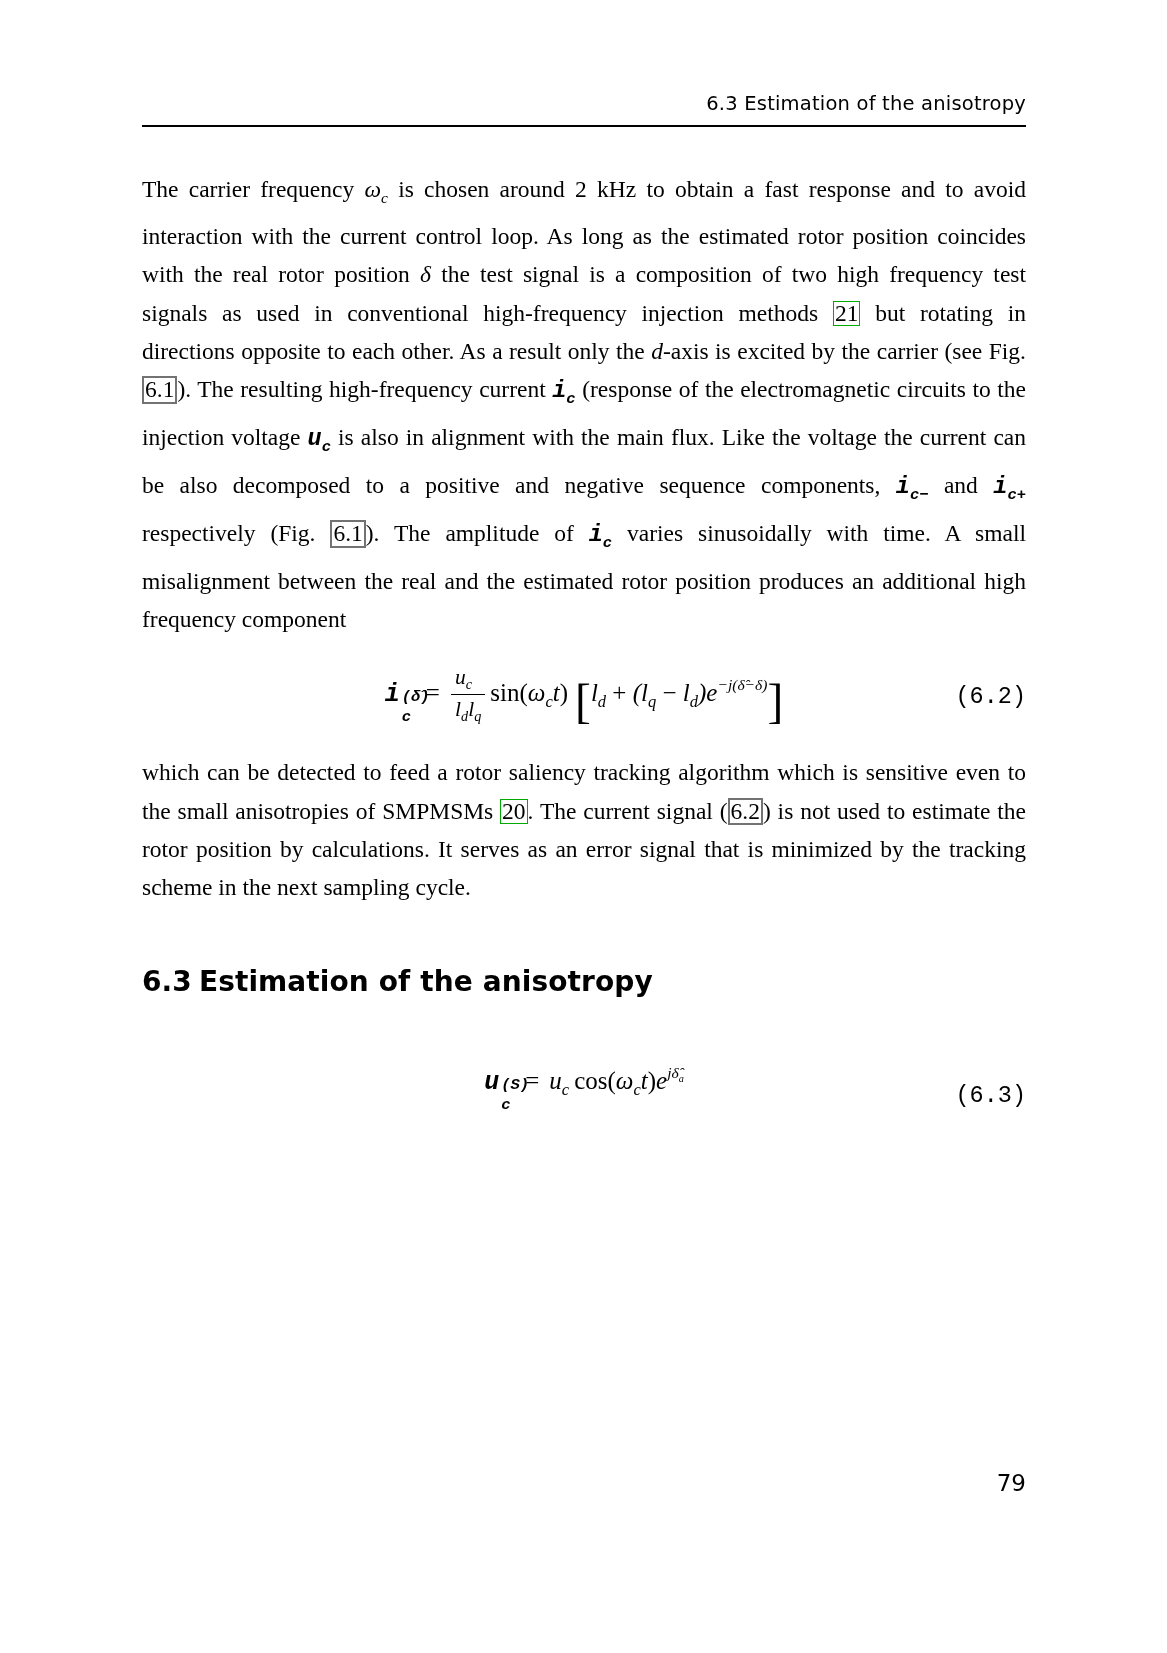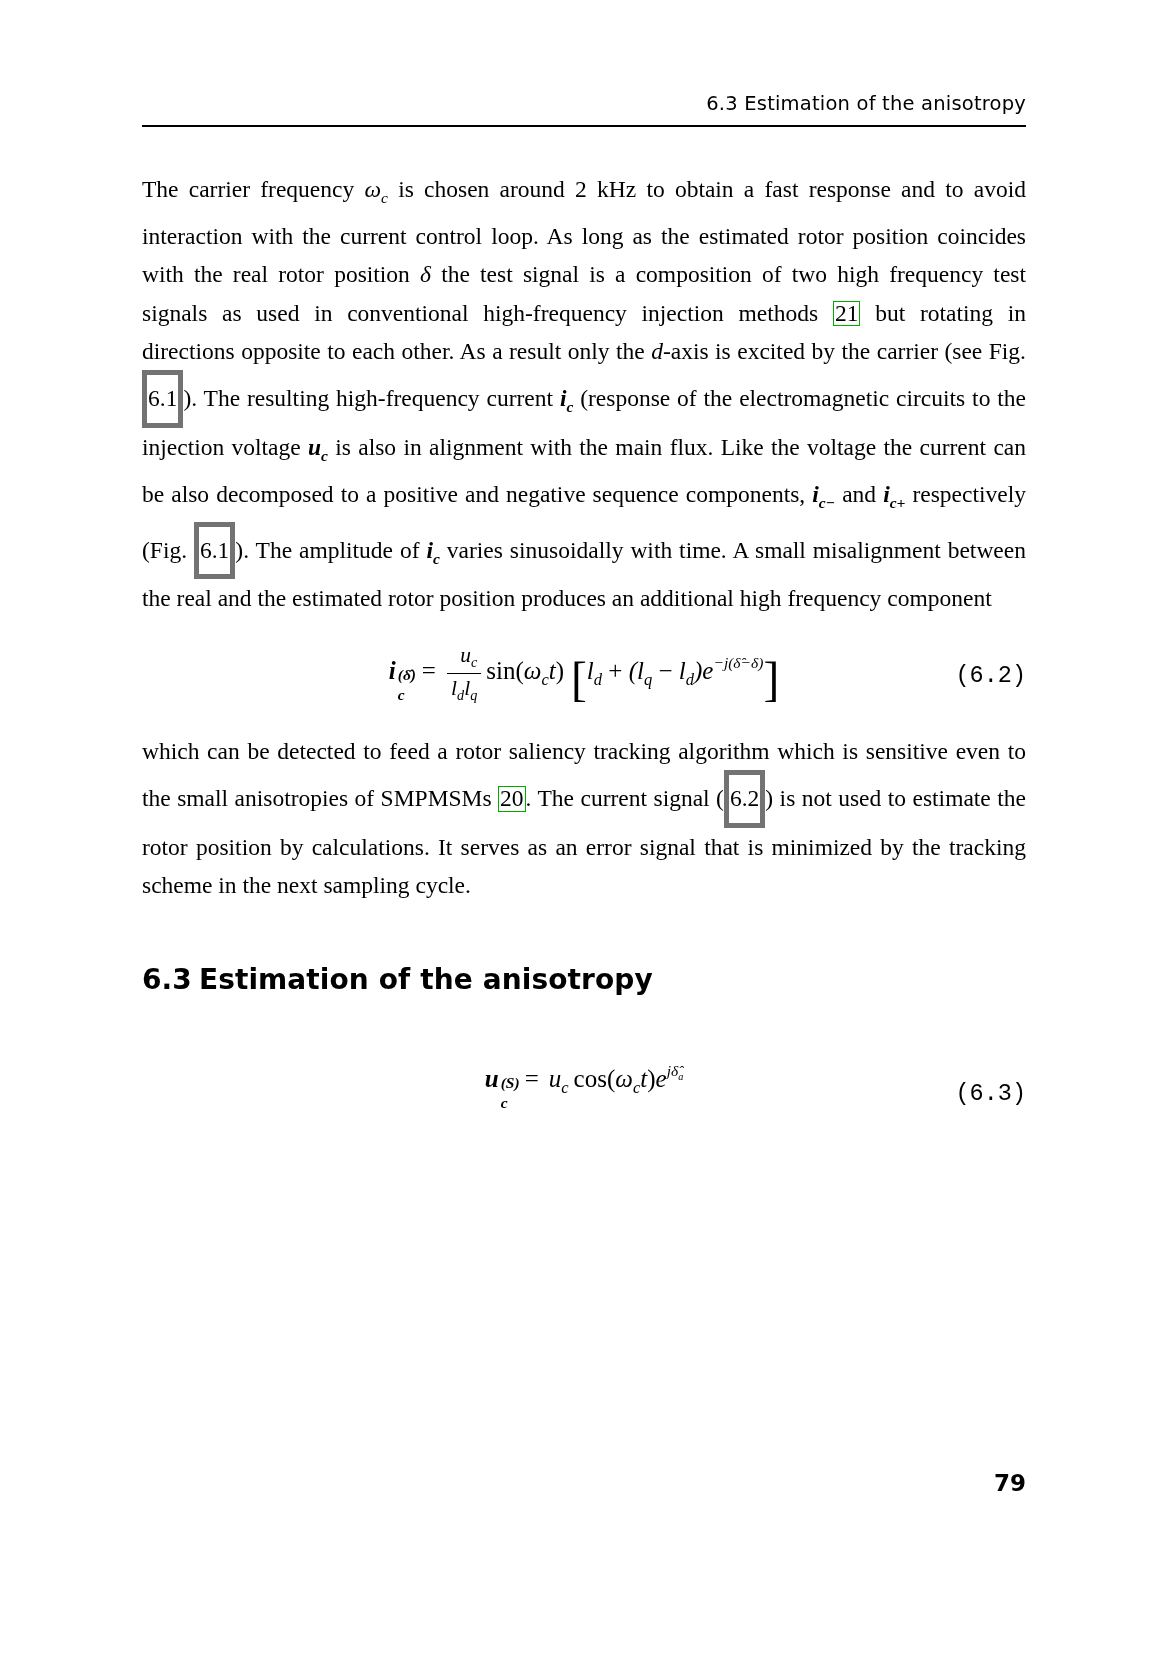--- a/index.html
+++ b/index.html
@@ -60,31 +60,31 @@
     letter-spacing: 0.1px;
   }
   .sec-title .num {
     margin-right: 7px;
   }
   .spacer-sec-top { height: 58px; }
   .spacer-sec-bottom { height: 32px; }
 
   
   .m { font-family: "Liberation Serif", serif; font-style: italic; }
-  .mb { font-family: Liberation Serif, serif; font-style: italic; font-weight: bold; margin-top: 40px; }
+  .mb { font-family: Liberation Mono, monospace; font-style: italic; font-weight: bold; margin-top: 40px; }
   .mu { font-style: normal; }
   sub.s, sup.s {
     font-size: 0.66em;
     font-style: italic;
   }
 
   
   .lnk {
-    border: 5px solid #737373;
-    padding: 12px 1px;
+    border: 2px solid #737373;
+    padding: 0 1px;
     line-height: 1;
     display: inline-block;
   }
   .cite {
     border: 1px solid #00aa00;
     padding: 0 1px;
     line-height: 1;
     display: inline-block;
   }
 
@@ -103,21 +103,21 @@
     position: absolute;
     right: 0;
     top: 50%;
     transform: translateY(-50%);
     font-size: 23.5px;
     font-family: Liberation Mono, monospace;
   }
   .frac {
     display: inline-block;
     vertical-align: middle;
-    text-align: right;
+    text-align: left;
     margin: 0 5px;
     font-size: 0.86em;
   }
   .frac .num-part {
     display: block;
     padding: 0 4px 1px 4px;
     border-bottom: 1.2px solid #000;
   }
   .frac .den-part {
     display: block;
@@ -156,21 +156,20 @@
     white-space: nowrap;
   }
   .pagenum {
     position: absolute;
     left: 142px;
     top: 1470px;
     width: 884px;
     text-align: right;
     font-family: "DejaVu Sans", sans-serif;
     font-size: 23px;
-    font-weight: bold;
   }
 </style>
 </head>
 <body>
 
 <div class="page">
 
   <div class="header">6.3 Estimation of the anisotropy</div>
   <div class="header-rule"></div>
 

